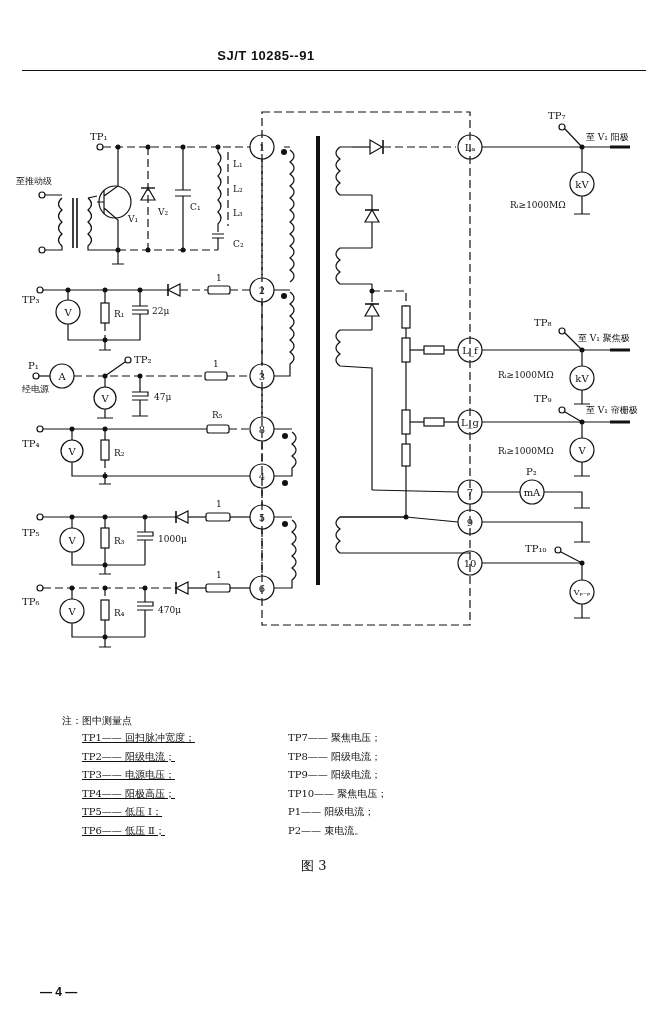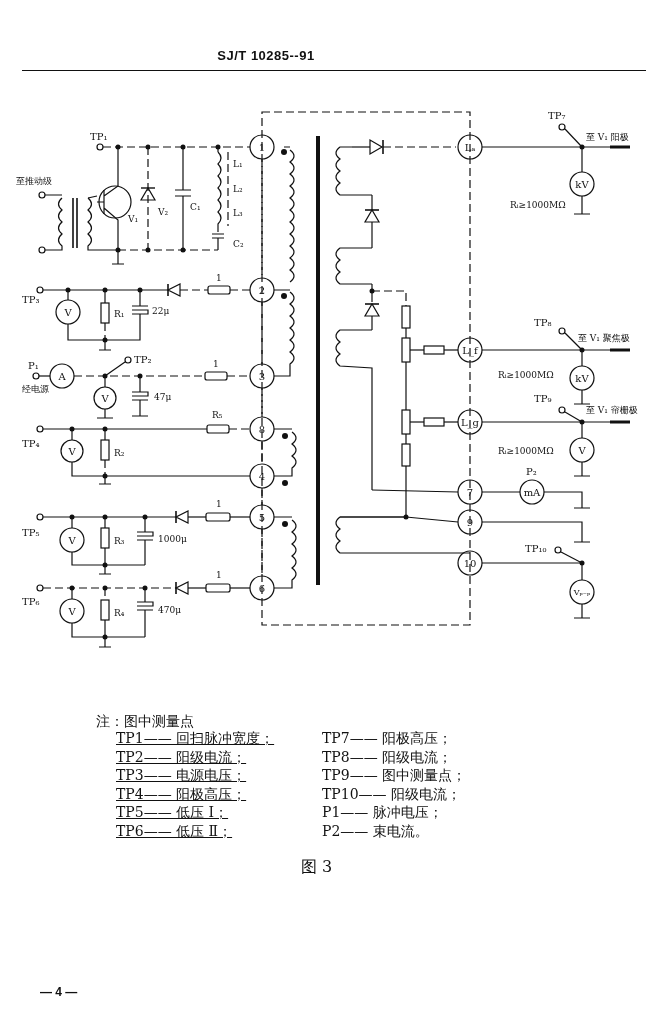--- a/index.html
+++ b/index.html
@@ -8,23 +8,23 @@
   .header-rule { position:absolute; left:22px; top:70px; width:624px; height:0; border-top:1.5px solid #111; }
   svg.diagram { position:absolute; left:0; top:0; }
   svg text { font-family:"DejaVu Serif", serif; fill:#111; }
   .t-label { font-size:10px; }
   .t-small { font-size:9px; }
   .t-node { font-size:10px; text-anchor:middle; dominant-baseline:central; }
   .w { stroke:#111; stroke-width:1.2; fill:none; }
   .wd { stroke:#111; stroke-width:1.2; fill:none; stroke-dasharray:8 4; }
   .thick { stroke:#111; stroke-width:4; }
   .dot { fill:#111; }
-  .note-col { position:absolute; font-size:14px; line-height:18.5px;margin-left:34px; }
+  .note-col { position:absolute; font-size:10px; line-height:18.5px; }
   .note-col div { white-space:pre; }
-  .fig-caption { position:absolute; left:301px; top:857px; font-size:16px; }
+  .fig-caption { position:absolute; left:301px; top:857px; font-size:13px; }
   .page-num { position:absolute; left:40px; top:985px; font-size:12px; font-weight:bold; font-family:"Liberation Sans", sans-serif; }
 </style>
 </head>
 <body>
 
 <div class="header">SJ/T 10285--91</div>
 <div class="header-rule"></div>
 
 <svg class="diagram" width="668" height="700" viewBox="0 0 668 700">
 
@@ -388,21 +388,21 @@
 <div class="note-col" style="left:62px; top:712px;">注：图中测量点</div>
 <div class="note-col" style="left:82px; top:729px;text-decoration:underline;">
   <div>TP1—— 回扫脉冲宽度；</div>
   <div>TP2—— 阳级电流；</div>
   <div>TP3—— 电源电压；</div>
   <div>TP4—— 阳极高压；</div>
   <div>TP5—— 低压 Ⅰ；</div>
   <div>TP6—— 低压 Ⅱ；</div>
 </div>
 <div class="note-col" style="left:288px; top:729px;">
-  <div>TP7—— 阳极高压；</div>
+  <div>TP7—— 聚焦电压；</div>
   <div>TP8—— 阳级电流；</div>
-  <div>TP9—— 图中测量点；</div>
-  <div>TP10—— 阳级电流；</div>
-  <div>P1—— 脉冲电压；</div>
+  <div>TP9—— 阳级电流；</div>
+  <div>TP10—— 聚焦电压；</div>
+  <div>P1—— 阳级电流；</div>
   <div>P2—— 束电流。</div>
 </div>
 <div class="fig-caption">图 3</div>
 <div class="page-num">— 4 —</div>
 
 </body></html>

